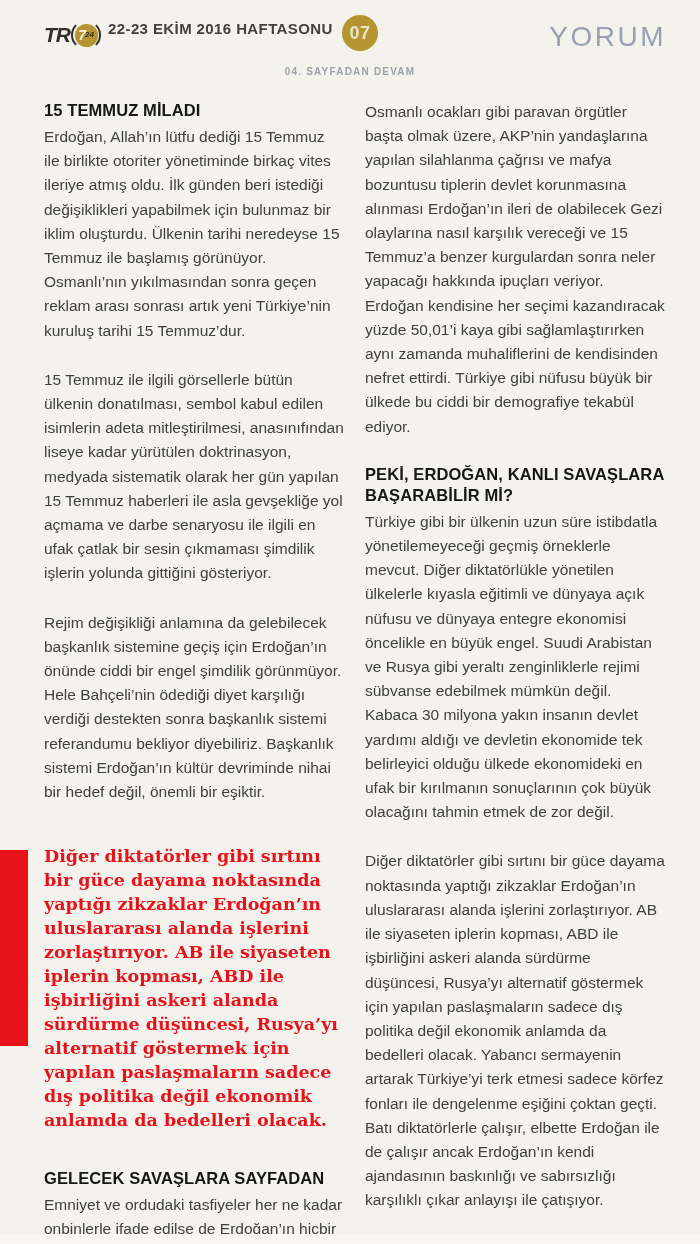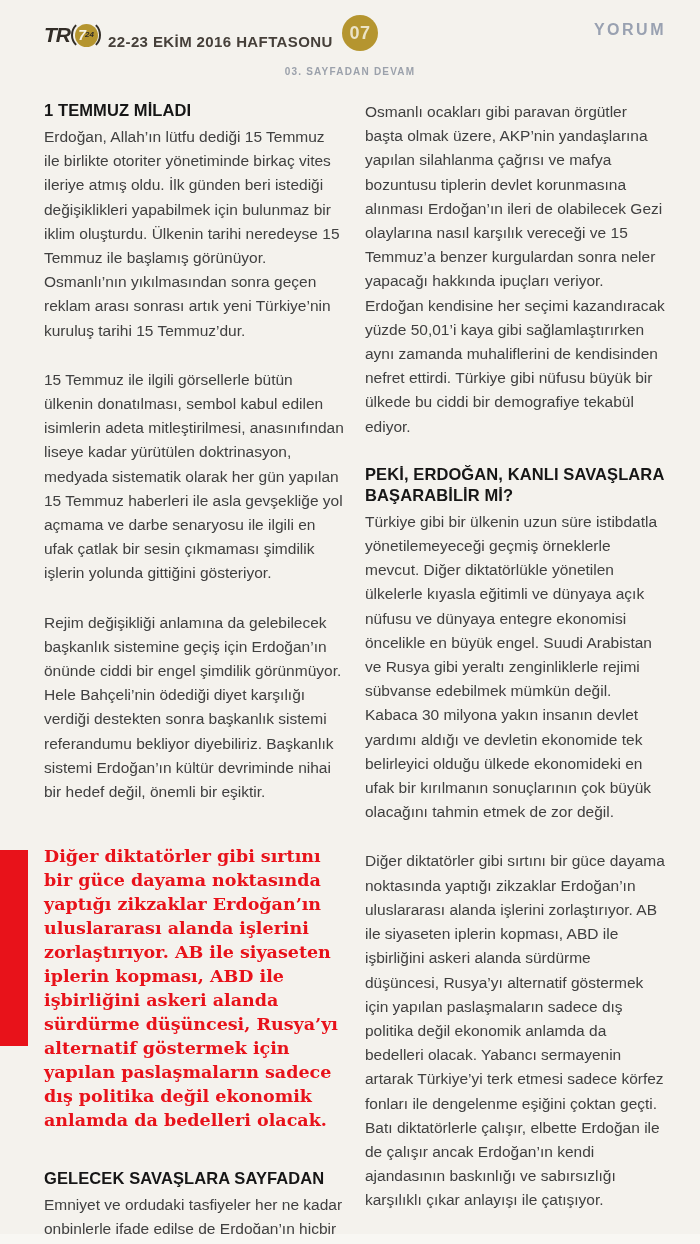--- a/index.html
+++ b/index.html
@@ -12,21 +12,21 @@
     position:relative;
     width:700px;
     height:1244px;
     background:#f4f2ed;
     overflow:hidden;
   }
   
   .header{position:absolute;top:0;left:0;width:700px;height:96px;}
   .brand{
     position:absolute;left:44px;top:20px;
-    display:flex;align-items:flex-end;gap:7px;
+    display:flex;align-items:flex-start;gap:7px;
   }
   .logo{display:flex;align-items:center;font-style:italic;}
   .logo-tr{
     font-weight:bold;font-size:21px;color:#322d27;letter-spacing:-1px;
   }
   .badge-outer{
     width:30px;height:30px;border-radius:50%;
     border:2.5px solid transparent;
     border-left-color:#322d27;border-right-color:#322d27;
     display:flex;align-items:center;justify-content:center;
@@ -54,21 +54,21 @@
     letter-spacing:0.5px;
   }
   .continued{
     position:absolute;top:66px;left:0;width:700px;
     text-align:center;
     font-size:10px;font-weight:bold;color:#9ba1ab;
     letter-spacing:1.2px;
   }
   .section-label{
     position:absolute;top:21px;right:34px;
-    font-size:16px;font-weight:700;color:#99a1b1;
+    font-size:28px;font-weight:400;color:#99a1b1;
     letter-spacing:2.5px;
   }
   
   .article{
     position:absolute;top:100px;left:44px;
     width:622px;
     display:flex;gap:21px;
   }
   .col{flex:0 0 300px;width:300px;}
   .head{
@@ -117,30 +117,30 @@
             <span class="badge-7">7</span>
             <span class="badge-24">24</span>
           </span>
         </span>
       </span>
       <span class="date">22-23 EKİM 2016 HAFTASONU</span>
     </div>
 
     <div class="page-circle">07</div>
 
-    <div class="continued">03. SAYFADAN DEVAM</div>
+    <div class="continued">04. SAYFADAN DEVAM</div>
 
     <div class="section-label">YORUM</div>
 
   </div>
 
   <div class="article">
 
     <div class="col">
-      <h2 class="head">1 TEMMUZ MİLADI</h2>
+      <h2 class="head">15 TEMMUZ MİLADI</h2>
       <p class="body-p">Erdoğan, Allah’ın lütfu dediği 15 Temmuz ile birlikte otoriter yönetiminde birkaç vites ileriye atmış oldu. İlk günden beri istediği değişiklikleri yapabilmek için bulunmaz bir iklim oluşturdu. Ülkenin tarihi neredeyse 15 Temmuz ile başlamış görünüyor. Osmanlı’nın yıkılmasından sonra geçen reklam arası sonrası artık yeni Türkiye’nin kuruluş tarihi 15 Temmuz’dur.</p>
       <p class="body-p">15 Temmuz ile ilgili görsellerle bütün ülkenin donatılması, sembol kabul edilen isimlerin adeta mitleştirilmesi, anasınıfından liseye kadar yürütülen doktrinasyon, medyada sistematik olarak her gün yapılan 15 Temmuz haberleri ile asla gevşekliğe yol açmama ve darbe senaryosu ile ilgili en ufak çatlak bir sesin çıkmaması şimdilik işlerin yolunda gittiğini gösteriyor.</p>
       <p class="body-p">Rejim değişikliği anlamına da gelebilecek başkanlık sistemine geçiş için Erdoğan’ın önünde ciddi bir engel şimdilik görünmüyor. Hele Bahçeli’nin ödediği diyet karşılığı verdiği destekten sonra başkanlık sistemi referandumu bekliyor diyebiliriz. Başkanlık sistemi Erdoğan’ın kültür devriminde nihai bir hedef değil, önemli bir eşiktir.</p>
 
       <div class="pullquote">
         <div class="red-bar"></div>
         <span>Diğer diktatörler gibi sırtını bir güce dayama noktasında yaptığı zikzaklar Erdoğan’ın uluslararası alanda işlerini zorlaştırıyor. AB ile siyaseten iplerin kopması, ABD ile işbirliğini askeri alanda sürdürme düşüncesi, Rusya’yı alternatif göstermek için yapılan paslaşmaların sadece dış politika değil ekonomik anlamda da bedelleri olacak.</span>
       </div>
 
       <h2 class="head">GELECEK SAVAŞLARA SAYFADAN</h2>

